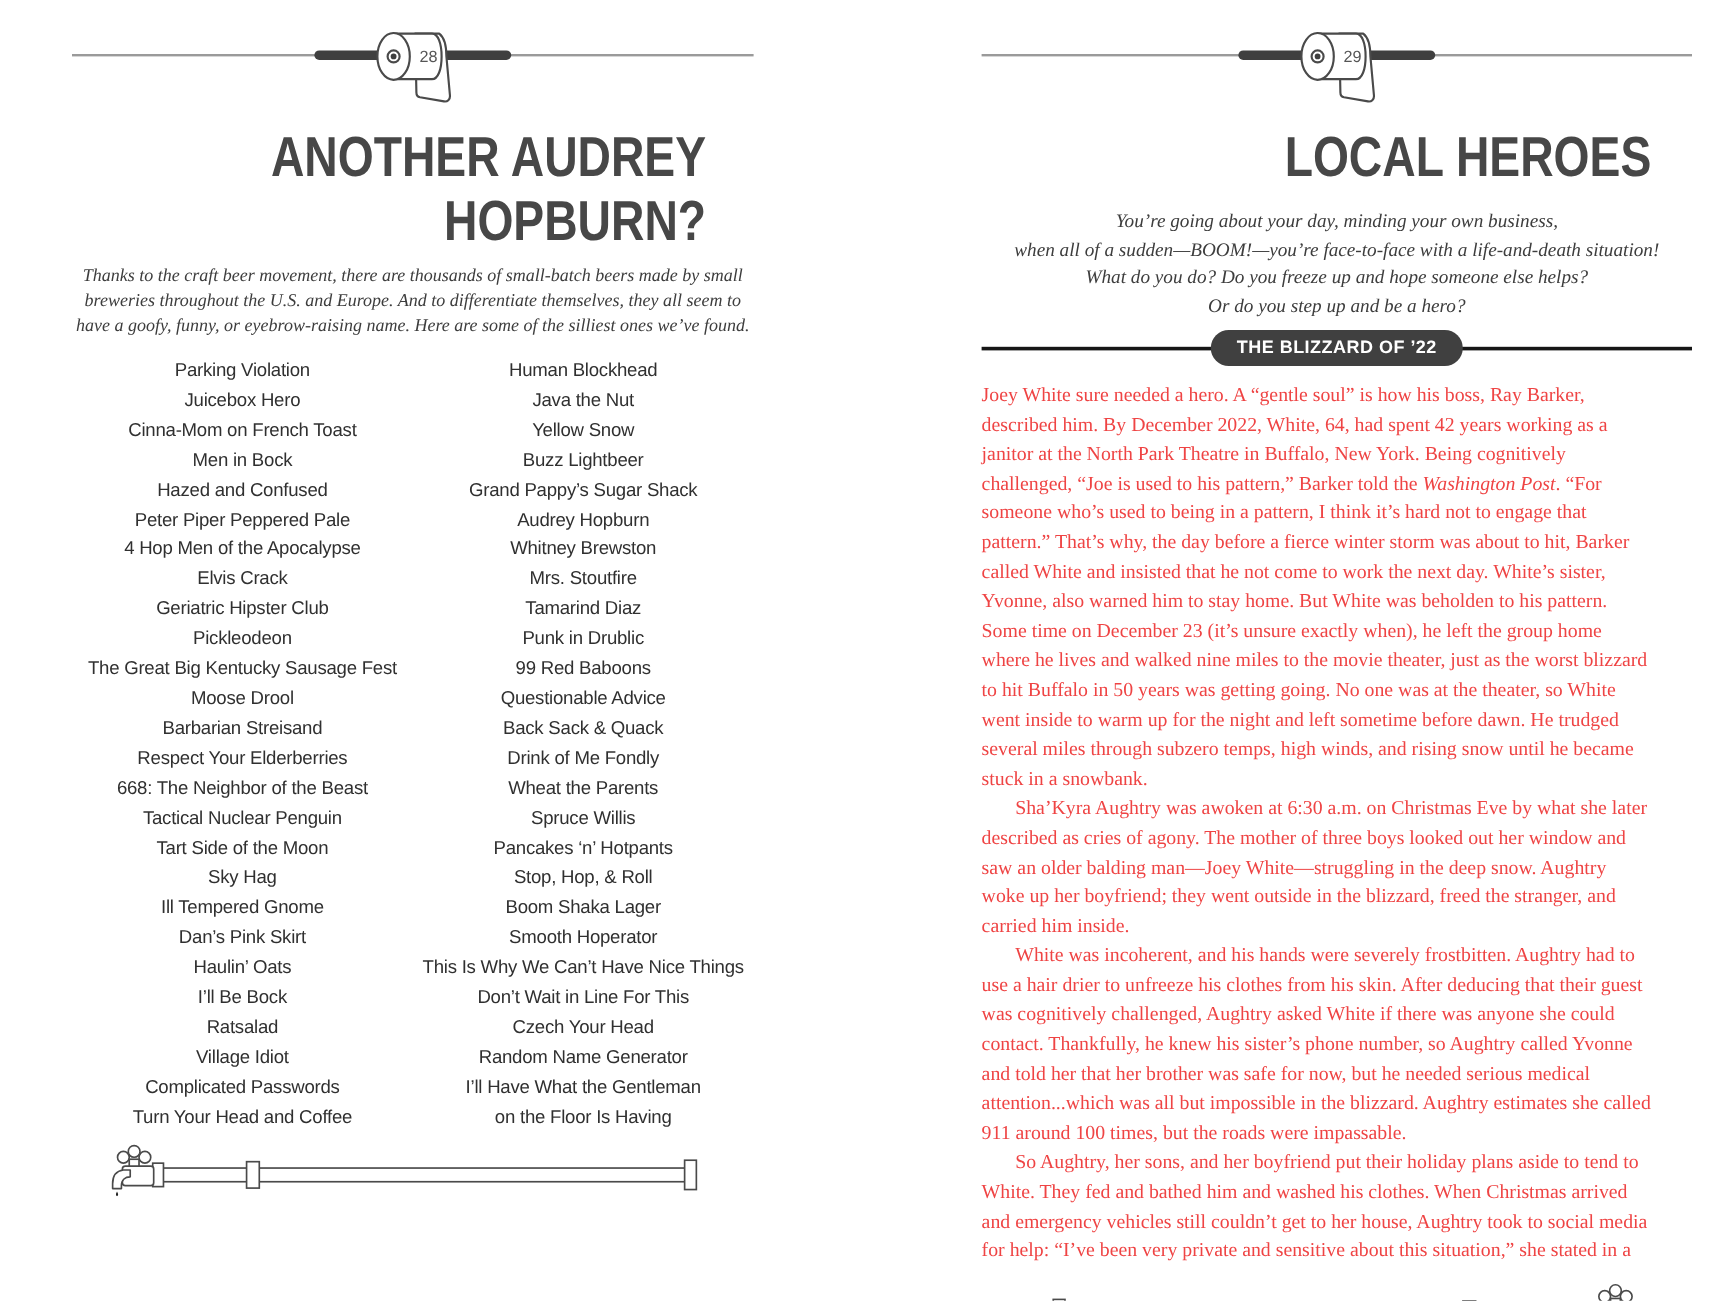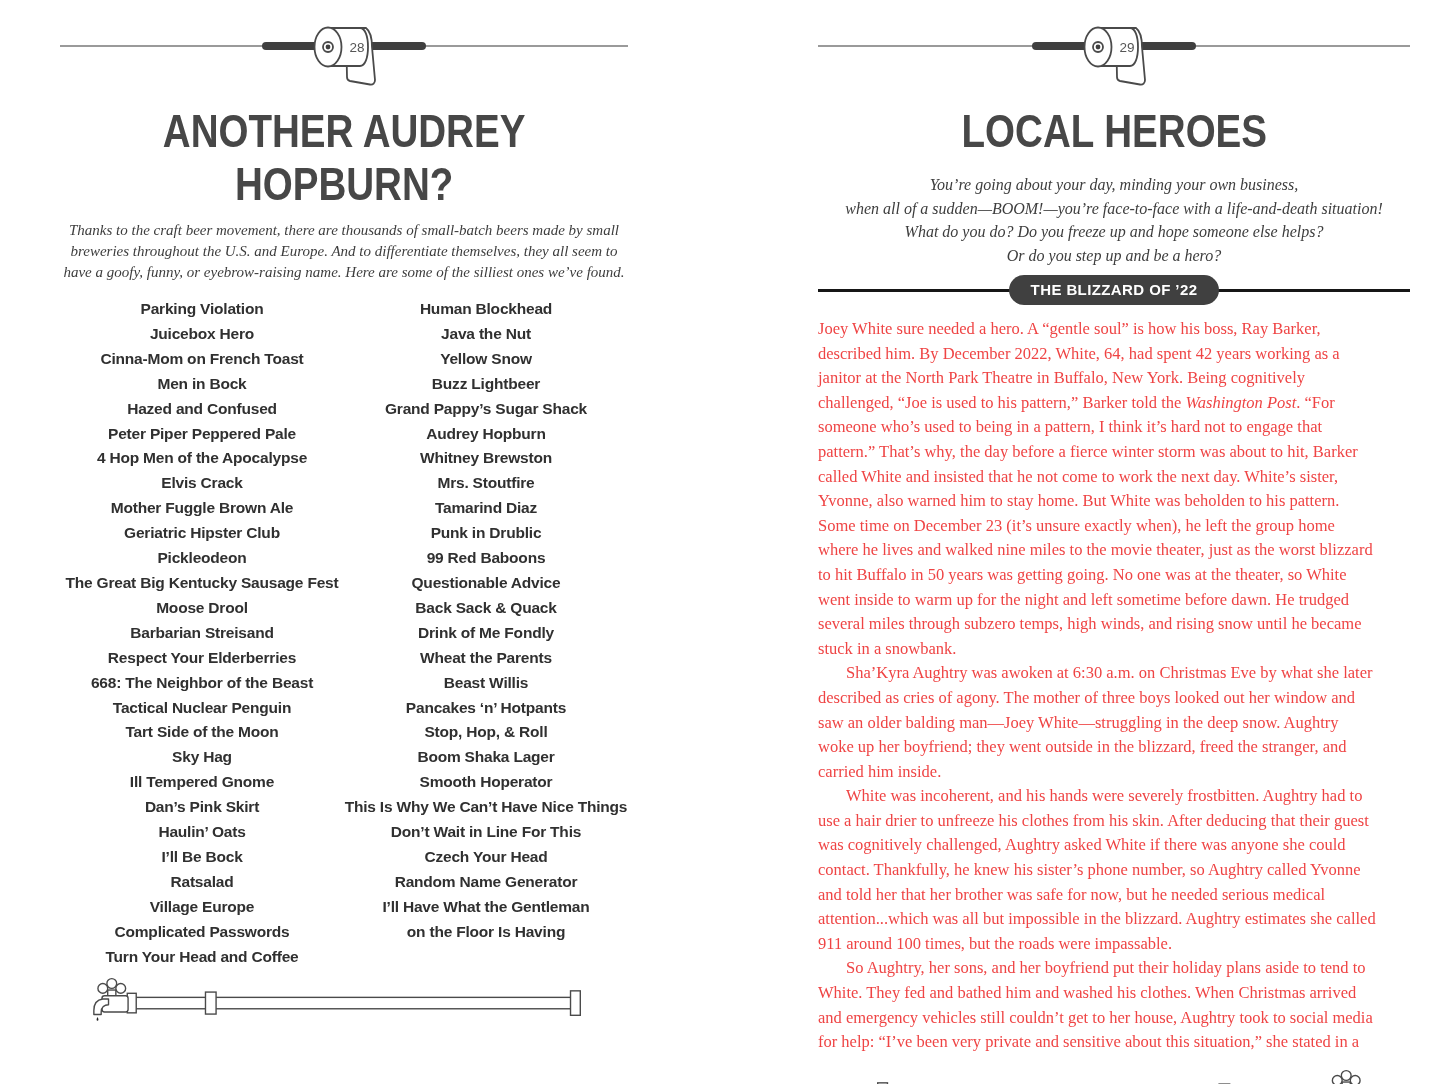--- a/index.html
+++ b/index.html
@@ -10,29 +10,29 @@
 
   
   .tp-header{position:relative;height:72px;margin-top:20px;}
   .tp-rule{position:absolute;left:0;right:0;top:25px;height:2px;background:#9a9a9a;}
   .tp-rod{position:absolute;top:22px;height:8px;background:#3f3f3f;border-radius:4px;}
   .tp-rod.l{left:calc(50% - 82px);width:56px;}
   .tp-rod.r{left:calc(50% + 16px);width:66px;}
   .tp-roll{position:absolute;left:calc(50% - 34px);top:0;width:78px;height:72px;}
 
   
-  h1.page-title{margin:12px 0 0 0;text-align:center;font-family:"Liberation Sans",sans-serif;font-weight:800;font-size:47px;line-height:53px;color:#474747;letter-spacing:0px;}
+  h1.page-title{margin:12px 0 0 0;text-align:right;font-family:"Liberation Sans",sans-serif;font-weight:800;font-size:47px;line-height:53px;color:#474747;letter-spacing:0px;}
   h1.page-title .condense{display:inline-block;transform:scaleX(0.82);transform-origin:50% 50%;white-space:pre-line;}
   .intro{margin-top:10px;text-align:center;font-style:italic;font-size:15px;line-height:21px;color:#3d3d3d;white-space:pre-line;}
   .page-right .intro{font-size:16px;line-height:23.5px;margin-top:16px;}
 
   
   .beer-cols{display:flex;margin-top:14px;}
   .beer-col{width:50%;}
-  .beer-col div{text-align:center;font-family:"Liberation Sans",sans-serif;font-weight:700;font-size:15.5px;line-height:24.9px;color:#303030;letter-spacing:-0.2px;white-space:pre-line;}
+  .beer-col div{text-align:center;font-family:"Liberation Sans",sans-serif;font-weight:400;font-size:15.5px;line-height:24.9px;color:#303030;letter-spacing:-0.2px;white-space:pre-line;}
 
   
   .banner{position:relative;height:32px;margin-top:8px;}
   .banner-line{position:absolute;left:0;right:0;top:14px;height:3px;background:#161616;}
   .banner-pill{position:relative;margin:0 auto;width:fit-content;padding:6px 22px 7px 22px;background:#404040;color:#fff;border-radius:16px;font-family:"Liberation Sans",sans-serif;font-weight:800;font-size:15px;letter-spacing:0.4px;}
 
   
   .body-text{margin-top:10px;width:560px;font-size:16.5px;line-height:24.6px;color:#ef4444;}
   .body-text p{margin:0;text-indent:28px;}
   .body-text p:first-child{text-indent:0;}
@@ -72,57 +72,56 @@
   <div class="beer-cols">
     <div class="beer-col">
         <div>Parking Violation</div>
         <div>Juicebox Hero</div>
         <div>Cinna-Mom on French Toast</div>
         <div>Men in Bock</div>
         <div>Hazed and Confused</div>
         <div>Peter Piper Peppered Pale</div>
         <div>4 Hop Men of the Apocalypse</div>
         <div>Elvis Crack</div>
-        <div>Mother Fuggle Brown Ale</div>
         <div>Geriatric Hipster Club</div>
         <div>Pickleodeon</div>
         <div>The Great Big Kentucky Sausage Fest</div>
         <div>Moose Drool</div>
         <div>Barbarian Streisand</div>
         <div>Respect Your Elderberries</div>
         <div>668: The Neighbor of the Beast</div>
         <div>Tactical Nuclear Penguin</div>
         <div>Tart Side of the Moon</div>
         <div>Sky Hag</div>
         <div>Ill Tempered Gnome</div>
         <div>Dan’s Pink Skirt</div>
         <div>Haulin’ Oats</div>
         <div>I’ll Be Bock</div>
         <div>Ratsalad</div>
-        <div>Village Europe</div>
+        <div>Village Idiot</div>
         <div>Complicated Passwords</div>
         <div>Turn Your Head and Coffee</div>
       </div>
     <div class="beer-col">
         <div>Human Blockhead</div>
         <div>Java the Nut</div>
         <div>Yellow Snow</div>
         <div>Buzz Lightbeer</div>
         <div>Grand Pappy’s Sugar Shack</div>
         <div>Audrey Hopburn</div>
         <div>Whitney Brewston</div>
         <div>Mrs. Stoutfire</div>
         <div>Tamarind Diaz</div>
         <div>Punk in Drublic</div>
         <div>99 Red Baboons</div>
         <div>Questionable Advice</div>
         <div>Back Sack &amp; Quack</div>
         <div>Drink of Me Fondly</div>
         <div>Wheat the Parents</div>
-        <div>Beast Willis</div>
+        <div>Spruce Willis</div>
         <div>Pancakes ‘n’ Hotpants</div>
         <div>Stop, Hop, &amp; Roll</div>
         <div>Boom Shaka Lager</div>
         <div>Smooth Hoperator</div>
         <div>This Is Why We Can’t Have Nice Things</div>
         <div>Don’t Wait in Line For This</div>
         <div>Czech Your Head</div>
         <div>Random Name Generator</div>
         <div>I’ll Have What the Gentleman
 on the Floor Is Having</div>

